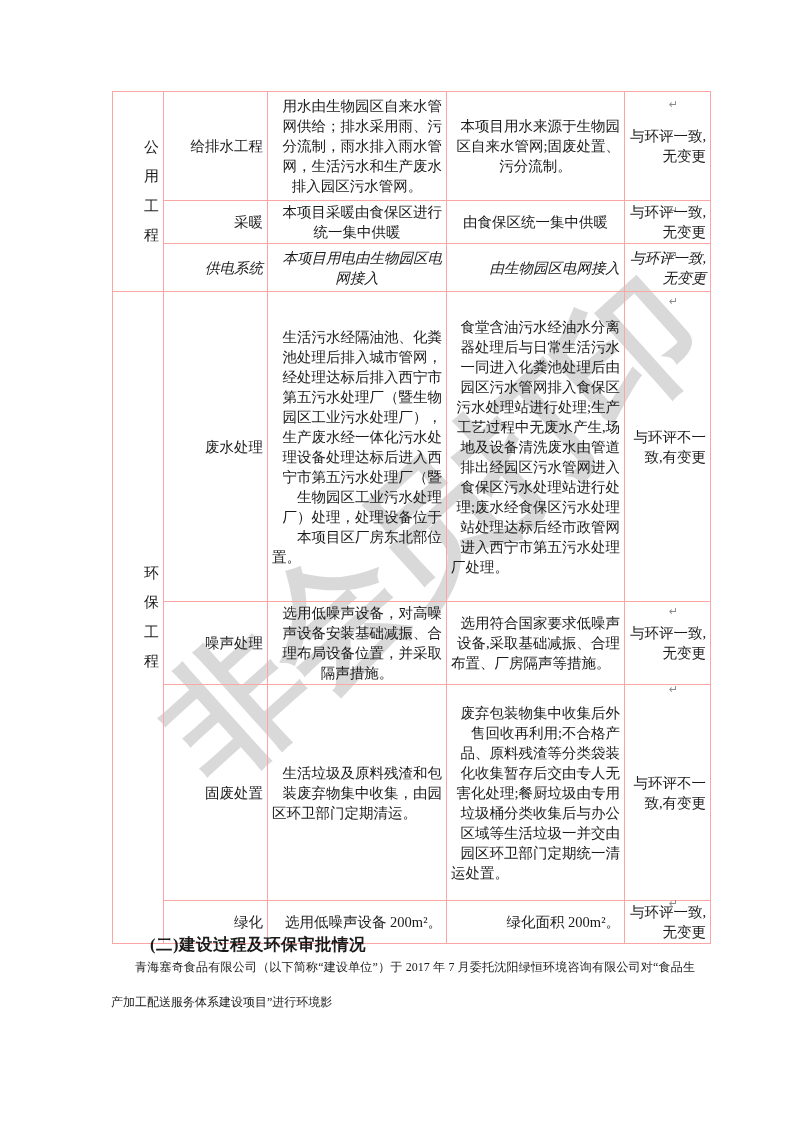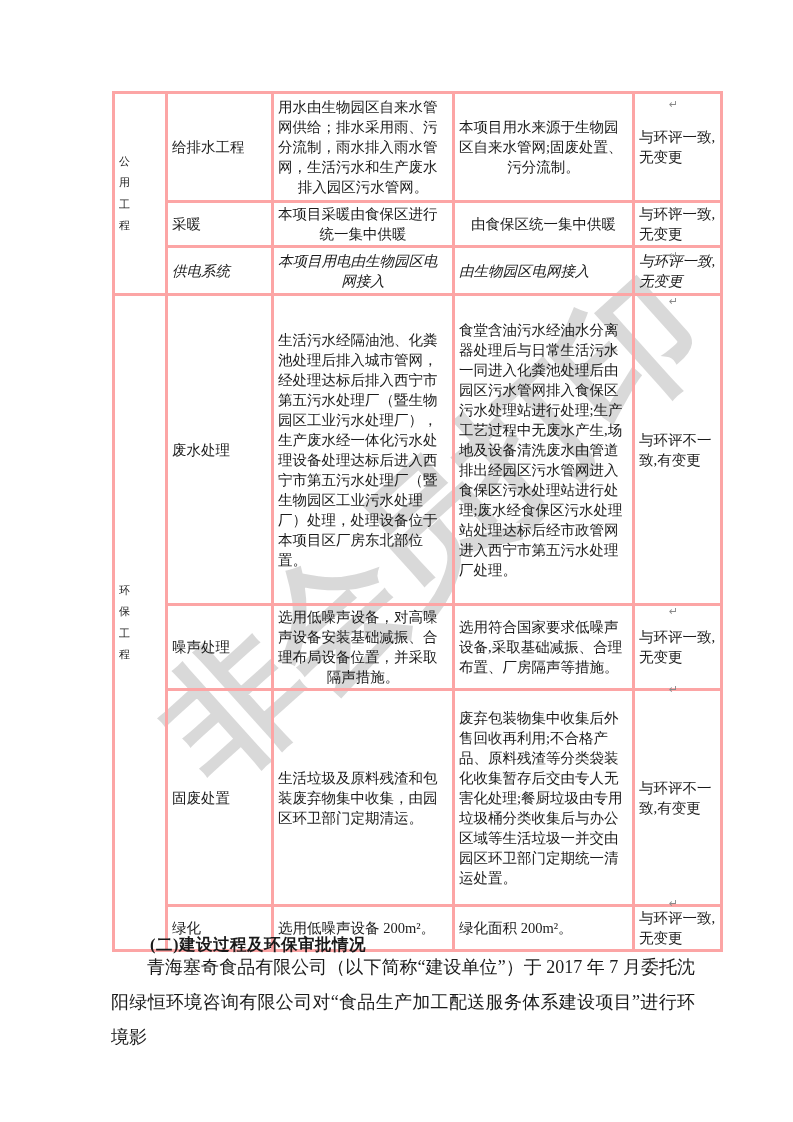--- a/index.html
+++ b/index.html
@@ -23,53 +23,53 @@
     z-index:0;
     font-family:"Liberation Sans","DejaVu Sans",sans-serif;
     user-select:none;
   }
   table.doc{
     position:absolute;left:112px;top:91px;z-index:1;
     border-collapse:collapse;table-layout:fixed;
     width:554px;
   }
   table.doc td{
-    border:3px solid #fca5a5;
+    border:1px solid #fca5a5;
     padding:1px 4px;
     font-size:14.5px;
     line-height:20px;
-    text-align:left;
+    text-align:right;
     vertical-align:middle;
     background:transparent;
     word-break:break-all;
   }
   td.group{width:42px;}
   td.item{width:95px;}
   td.colA{width:170px;}
   td.colB{width:169px;}
   td.verdict{width:77px;}
-  .vtext{display:inline-block;width:1em;word-break:break-all;line-height:1.95;font-size:11px;}
+  .vtext{display:inline-block;width:1em;word-break:break-all;line-height:1.95;font-size:15px;}
   .jc{text-align:justify;text-align-last:center;}
   .jl{text-align:justify;text-align-last:left;}
   .small{font-size:13px;white-space:nowrap;padding:1px 1px;}
   .pmark{
     position:absolute;z-index:1;
     font-size:11px;color:#8a8a8a;
     font-family:"DejaVu Sans",sans-serif;
     line-height:1;
   }
   .heading{
     position:absolute;left:150px;top:934px;z-index:1;
     font-size:16.5px;font-weight:bold;
     letter-spacing:0.5px;
   }
   .para{
     position:absolute;left:111px;top:950px;z-index:1;
     width:584px;
-    font-size:18px;
+    font-size:12px;
     line-height:35px;
     text-indent:2em;
     text-align:justify;
   }
 </style>
 </head>
 <body>
 
 <div class="page">
 

